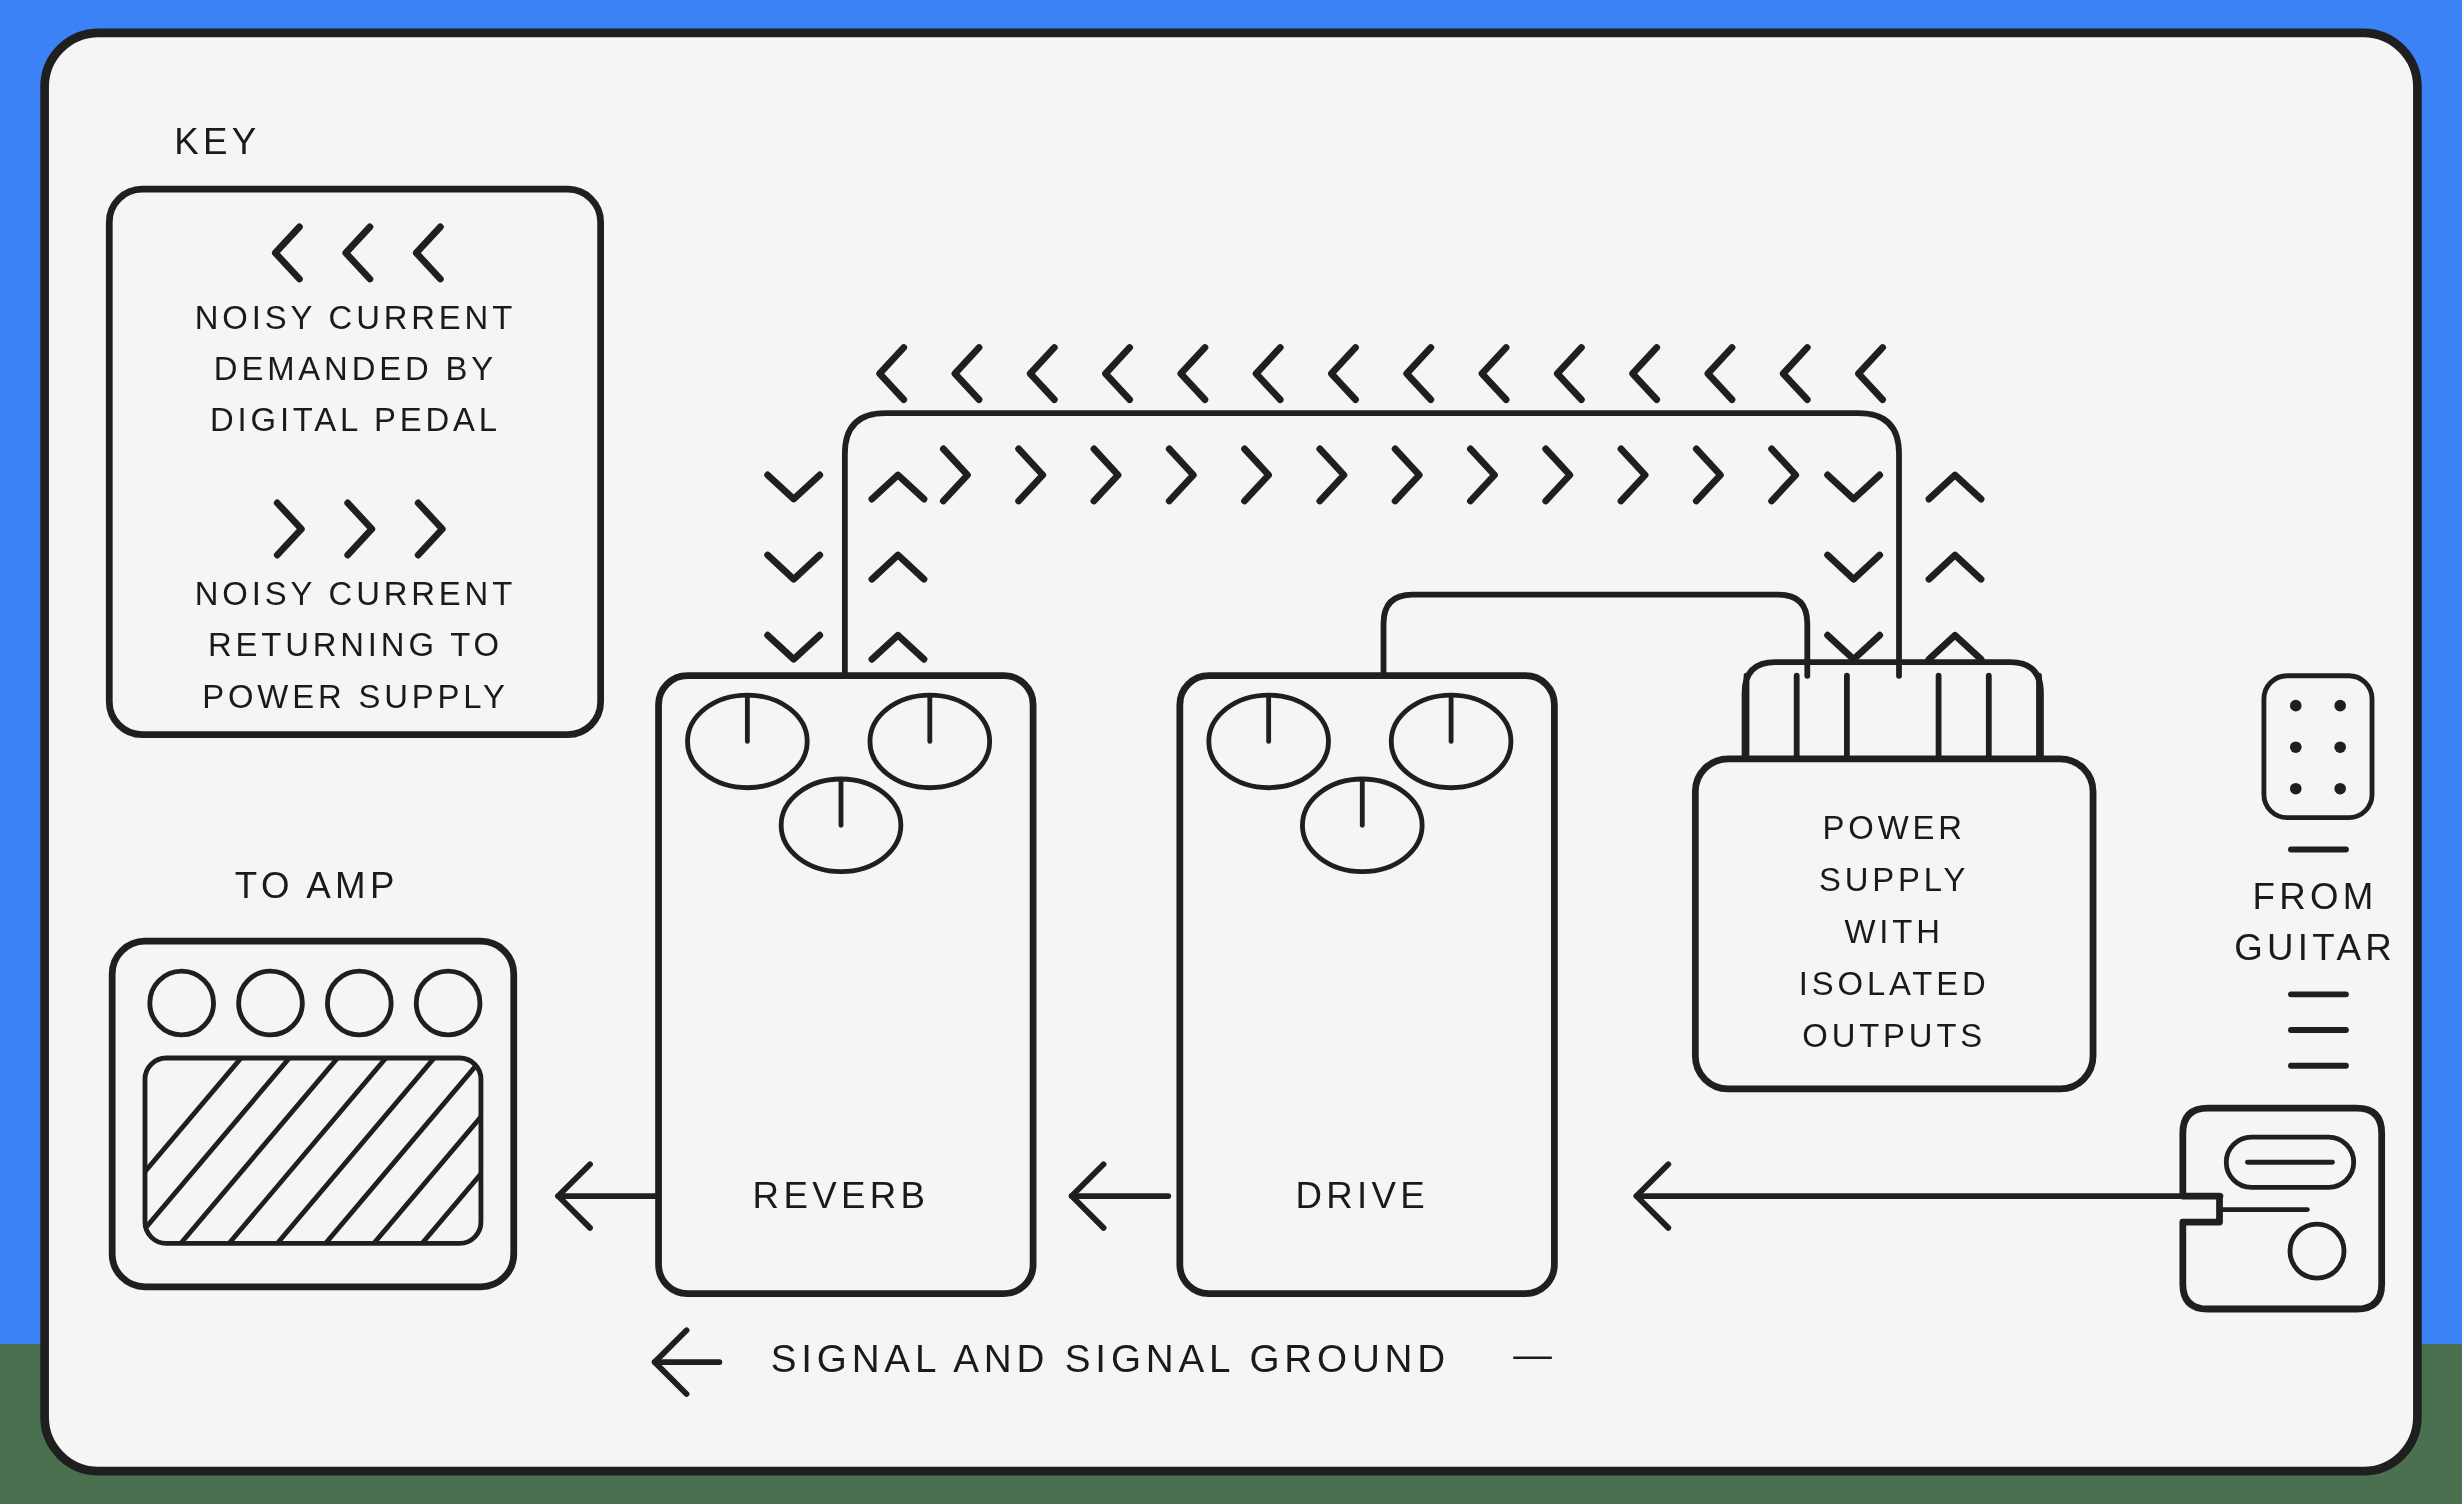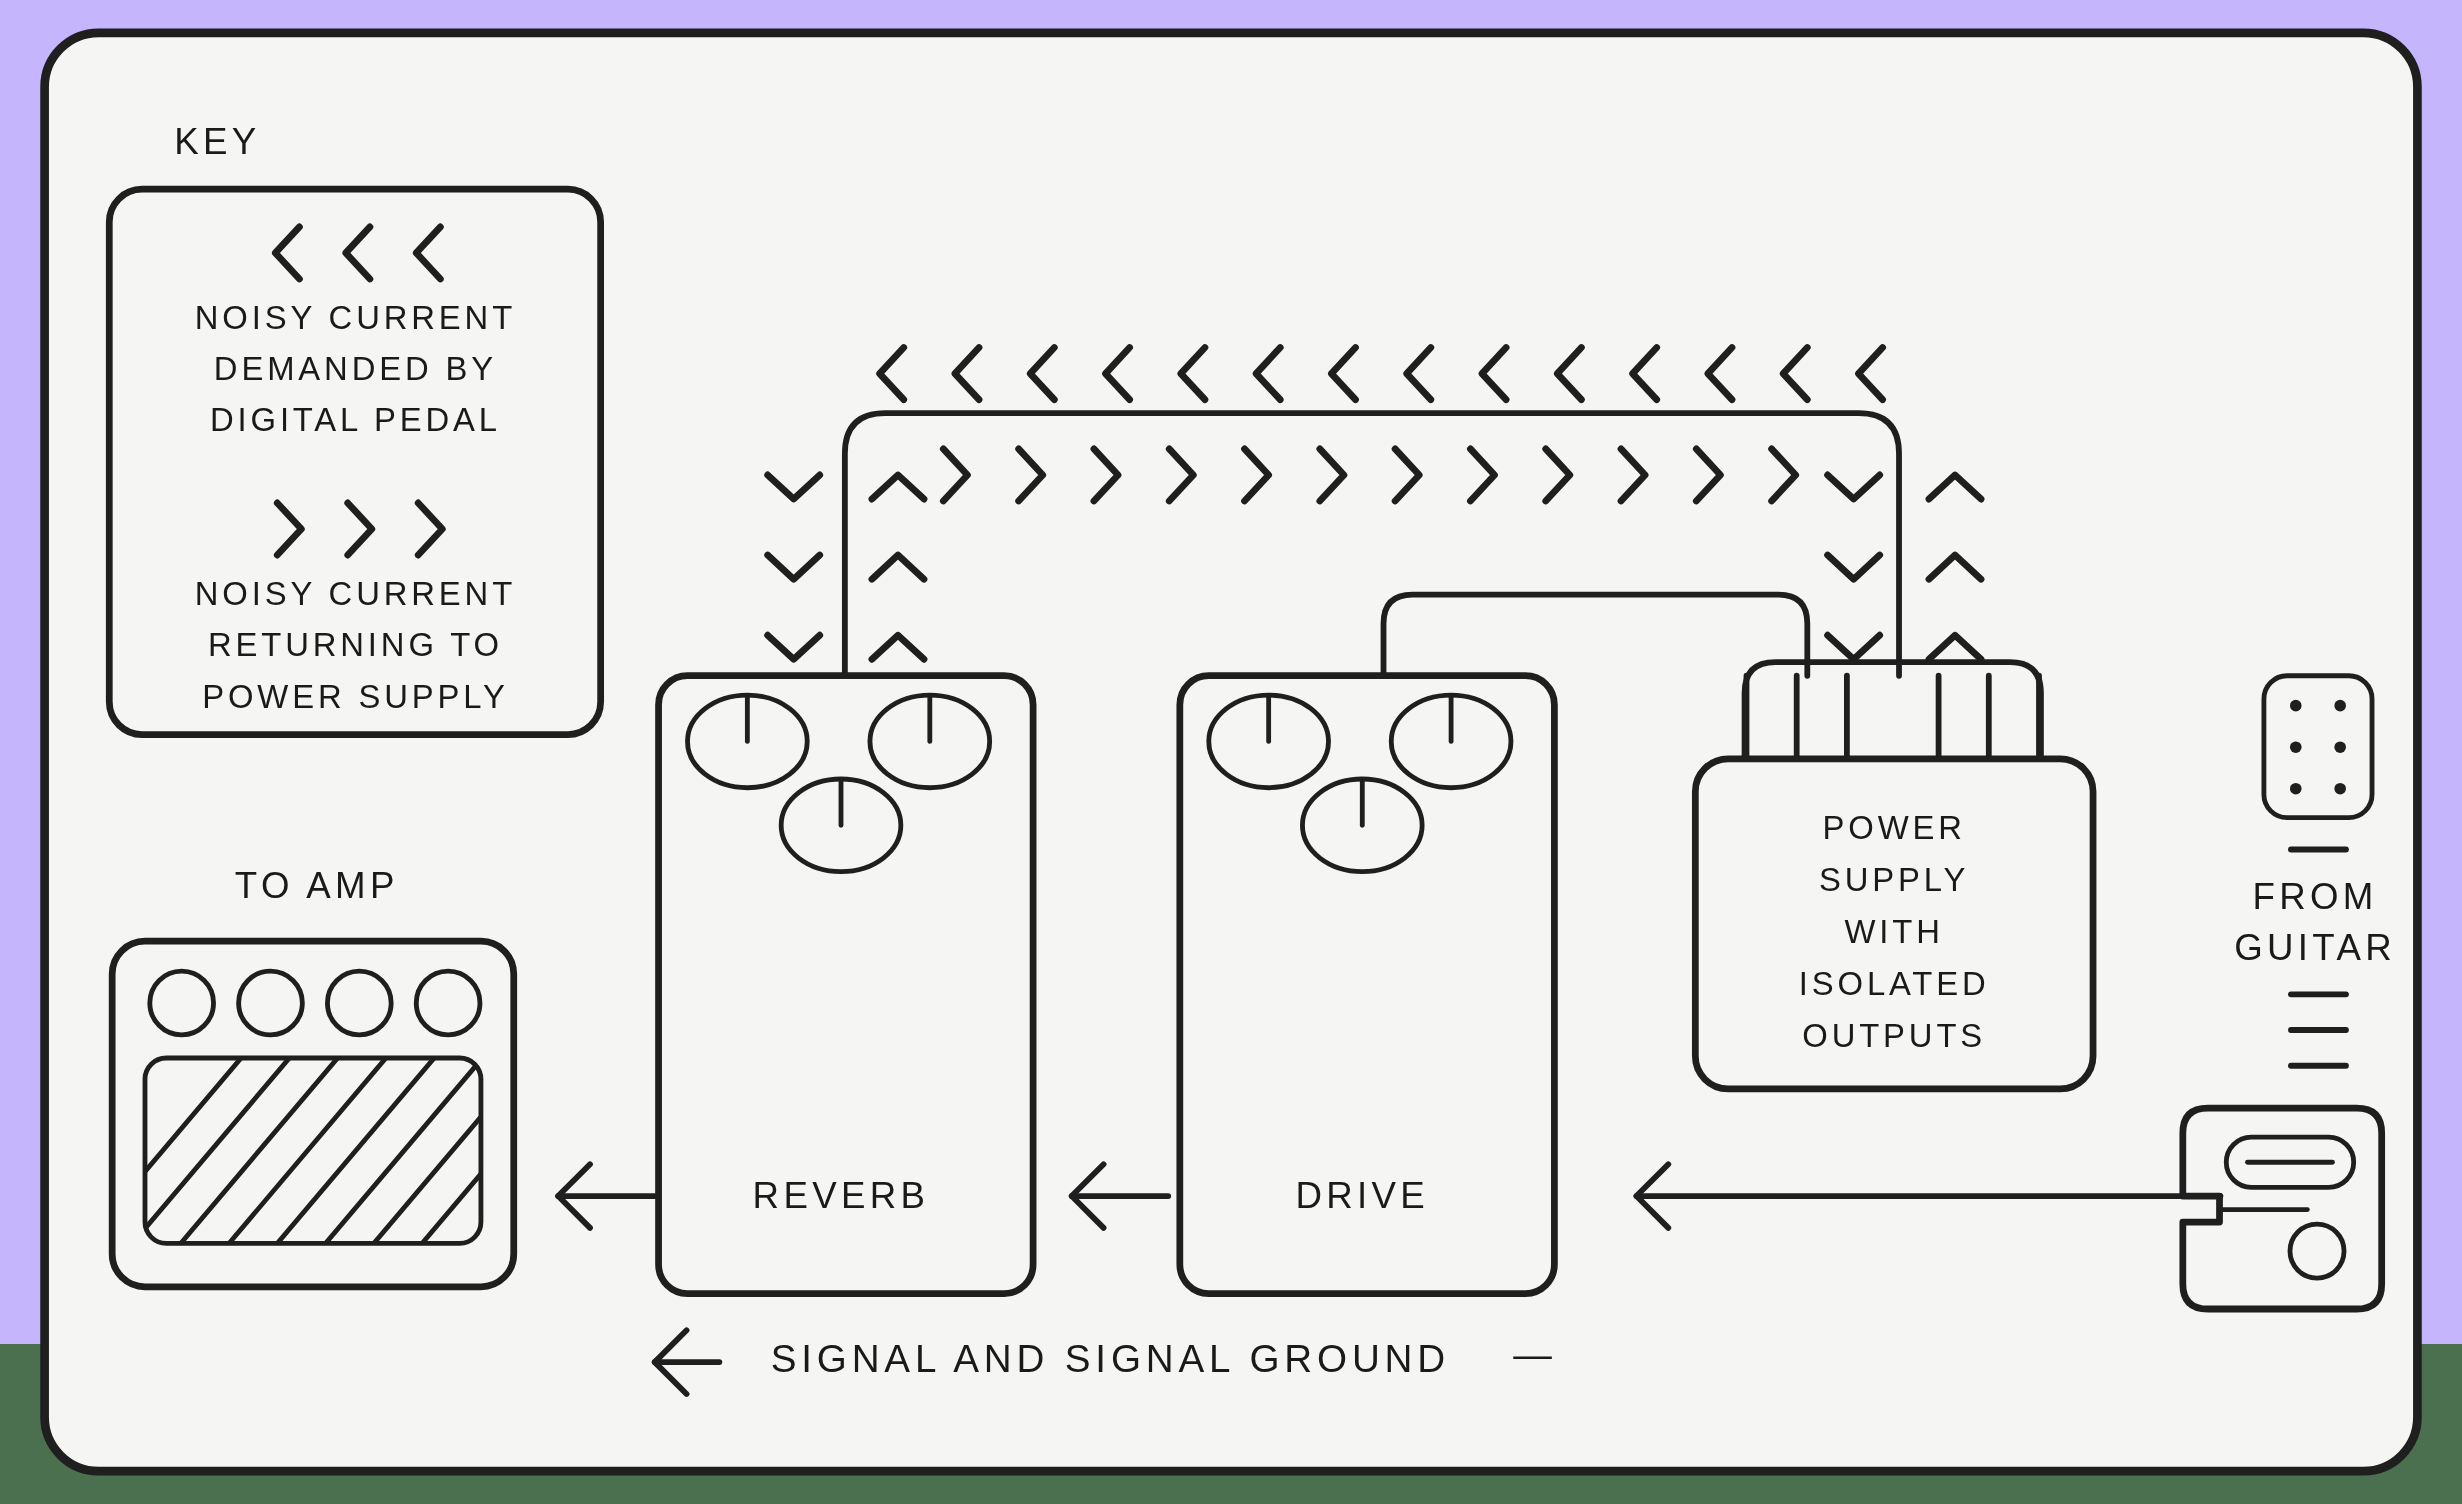--- a/index.html
+++ b/index.html
@@ -8,21 +8,21 @@
     background: #4a7050;
     width: 2462px;
     height: 1504px;
     overflow: hidden;
     font-family: "Liberation Sans", sans-serif;
   }
   #root {
     position: relative;
     width: 2462px;
     height: 1344px;
-    background: #c4b5fd;
+    background: #3b82f6;
     text-decoration: underline;
   }
   svg#diagram {
     position: absolute;
     top: 0; left: 0;
     width: 2462px;
     height: 1504px;
     display: block;
   }
   .lbl {

